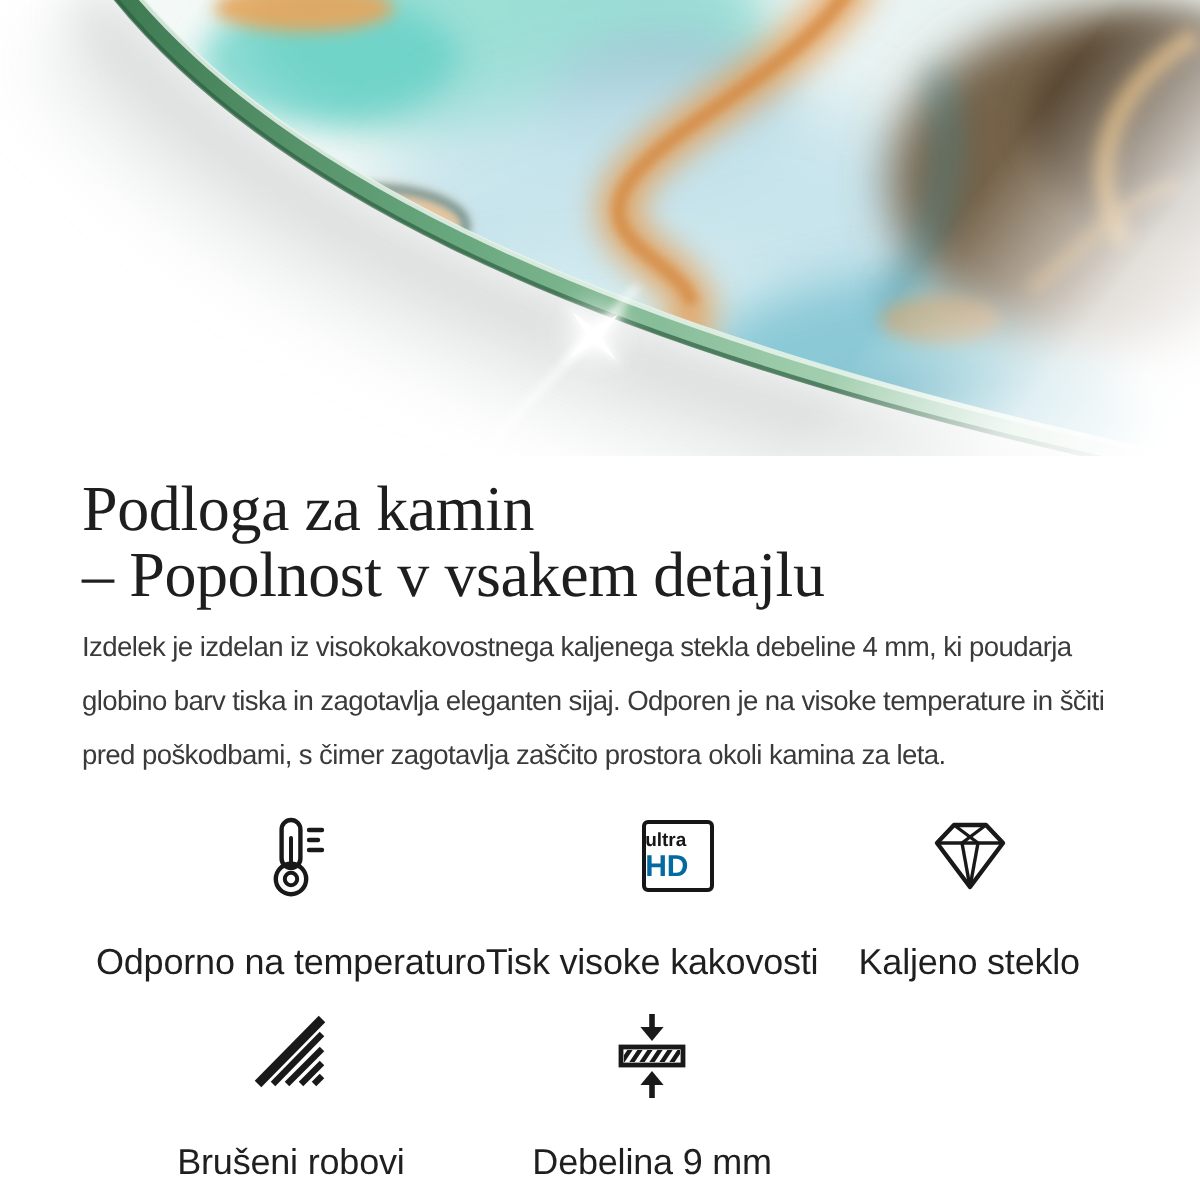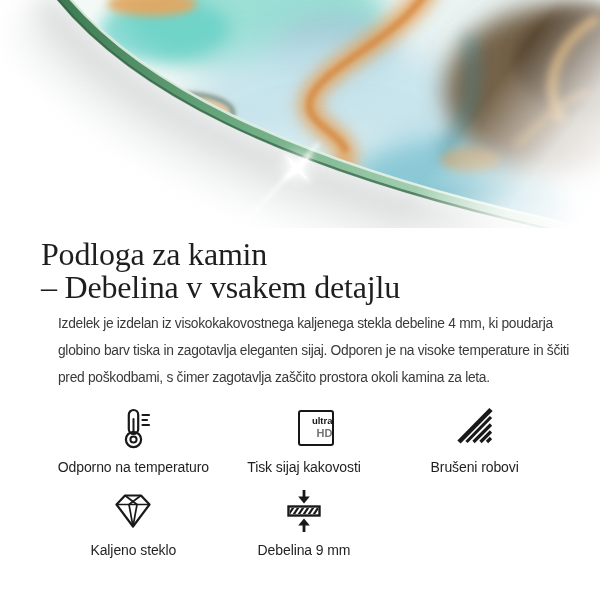--- a/index.html
+++ b/index.html
@@ -12,39 +12,39 @@
   .hero svg { display:block; }
   .content { padding:0 28px 0 40px; }
   h1.title {
     margin:10px 0 0 1px;
     font-family:"Liberation Serif", serif;
     font-weight:400;
     font-size:32px; line-height:33px;
     color:#1e1e1e; letter-spacing:-0.2px;
   }
   p.desc {
-    margin:6px 0 0 18px;
+    margin:6px 0 0 1px;
     font-size:13.8px; line-height:27px; letter-spacing:-0.3px;
     color:#3a3a3a; max-width:532px;
   }
   .features {
     display:grid; grid-template-columns:repeat(3,1fr);
     margin-top:14px; padding:0 12px 0 8px; text-align:center;
   }
   .feature { display:flex; flex-direction:column; align-items:center; margin-bottom:13px; }
   .icon-slot { height:46px; display:flex; align-items:center; justify-content:center; }
-  .feature-label { margin-top:8px; font-size:14px; color:#1f1f1f; letter-spacing:-0.1px; white-space:nowrap; }
+  .feature-label { margin-top:20px; font-size:18px; color:#1f1f1f; letter-spacing:-0.1px; white-space:nowrap; }
   .uhd-box {
     width:36px; height:36px; border:2.6px solid #161616; border-radius:3px;
-    display:flex; flex-direction:column; align-items:flex-end; justify-content:center;
+    display:flex; flex-direction:column; align-items:flex-start; justify-content:center;
     background:#fff;
     margin-left:25px;
   }
   .uhd-top { font-size:9.5px; font-weight:700; line-height:10px; color:#161616; }
-  .uhd-bottom { font-size:11px; font-weight:800; line-height:15px; color:#737373; letter-spacing:0; }
+  .uhd-bottom { font-size:15px; font-weight:800; line-height:15px; color:#0369a1; letter-spacing:0; }
 </style>
 </head>
 <body>
 
 <div class="page">
 
   <div class="hero">
     <svg width="600" height="228" viewBox="0 0 600 228">
       <defs>
         <filter id="b18" x="-60%" y="-60%" width="220%" height="220%">
@@ -123,21 +123,21 @@
         <path d="M297,152 L299.2,165 L313,168 L299.2,171 L297,184 L294.8,171 L281,168 L294.8,165 Z" fill="#ffffff" transform="rotate(-42 297 168)"></path>
       </g>
 
       <rect x="350" y="0" width="250" height="228" fill="url(#fadeG)"></rect>
     </svg>
   </div>
 
   <div class="content">
     <h1 class="title">
       <span>Podloga za kamin</span><br>
-      <span>– Debelina v vsakem detajlu</span>
+      <span>– Popolnost v vsakem detajlu</span>
     </h1>
 
     <p class="desc">Izdelek je izdelan iz visokokakovostnega kaljenega stekla debeline 4 mm, ki poudarja globino barv tiska in zagotavlja eleganten sijaj. Odporen je na visoke temperature in ščiti pred poškodbami, s čimer zagotavlja zaščito prostora okoli kamina za leta.</p>
 
     <div class="features">
 
       <div class="feature">
         <div class="icon-slot">
           <svg width="48" height="48" viewBox="0 0 48 48" fill="none" stroke="#191919" stroke-width="2.2" stroke-linecap="round" stroke-linejoin="round">
             <rect x="19.8" y="6" width="9.4" height="24" rx="4.7"></rect>
@@ -152,51 +152,51 @@
         <div class="feature-label">Odporno na temperaturo</div>
       </div>
 
       <div class="feature">
         <div class="icon-slot">
           <div class="uhd-box">
             <span class="uhd-top">ultra</span>
             <span class="uhd-bottom">HD</span>
           </div>
         </div>
-        <div class="feature-label">Tisk sijaj kakovosti</div>
-      </div>
-
-
-      <div class="feature">
-        <div class="icon-slot">
-          <svg width="48" height="48" viewBox="0 0 48 48" stroke="#191919" fill="none">
-            <line x1="8" y1="38" x2="40" y2="5.5" stroke-width="4.6"></line>
-            <line x1="15.5" y1="38" x2="40" y2="13" stroke-width="3.2"></line>
-            <line x1="22.5" y1="38" x2="40" y2="20.5" stroke-width="3.2"></line>
-            <line x1="29.5" y1="38" x2="40" y2="27.5" stroke-width="3.2"></line>
-            <line x1="36" y1="38" x2="40" y2="34" stroke-width="3.2"></line>
-          </svg>
-        </div>
-        <div class="feature-label">Brušeni robovi</div>
-      </div>
+        <div class="feature-label">Tisk visoke kakovosti</div>
+      </div>
+
 
       <div class="feature">
         <div class="icon-slot">
           <svg width="48" height="48" viewBox="0 0 48 48" fill="none" stroke="#191919" stroke-width="2.2" stroke-linejoin="round">
             <path d="M7.5,17.5 L16,8.5 L32,8.5 L40.5,17.5 L24,39.5 Z"></path>
             <g stroke-width="1.7">
               <line x1="7.5" y1="17.5" x2="40.5" y2="17.5"></line>
               <line x1="16" y1="8.5" x2="28" y2="17.5"></line>
               <line x1="32" y1="8.5" x2="20" y2="17.5"></line>
               <line x1="20" y1="17.5" x2="24" y2="39.5"></line>
               <line x1="28" y1="17.5" x2="24" y2="39.5"></line>
             </g>
           </svg>
         </div>
         <div class="feature-label">Kaljeno steklo</div>
+      </div>
+
+      <div class="feature">
+        <div class="icon-slot">
+          <svg width="48" height="48" viewBox="0 0 48 48" stroke="#191919" fill="none">
+            <line x1="8" y1="38" x2="40" y2="5.5" stroke-width="4.6"></line>
+            <line x1="15.5" y1="38" x2="40" y2="13" stroke-width="3.2"></line>
+            <line x1="22.5" y1="38" x2="40" y2="20.5" stroke-width="3.2"></line>
+            <line x1="29.5" y1="38" x2="40" y2="27.5" stroke-width="3.2"></line>
+            <line x1="36" y1="38" x2="40" y2="34" stroke-width="3.2"></line>
+          </svg>
+        </div>
+        <div class="feature-label">Brušeni robovi</div>
       </div>
 
       <div class="feature">
         <div class="icon-slot">
           <svg width="48" height="48" viewBox="0 0 48 48">
             <defs>
               <clipPath id="barclip">
                   <rect x="10" y="21" width="28" height="6"></rect>
                 </clipPath>
             </defs>

